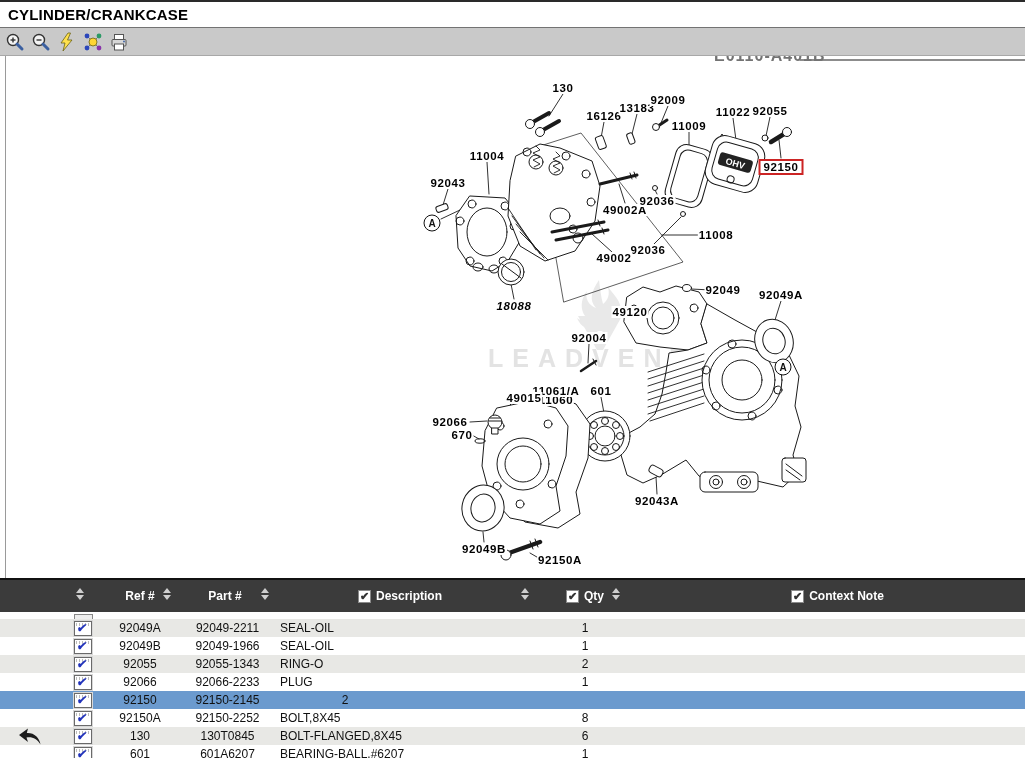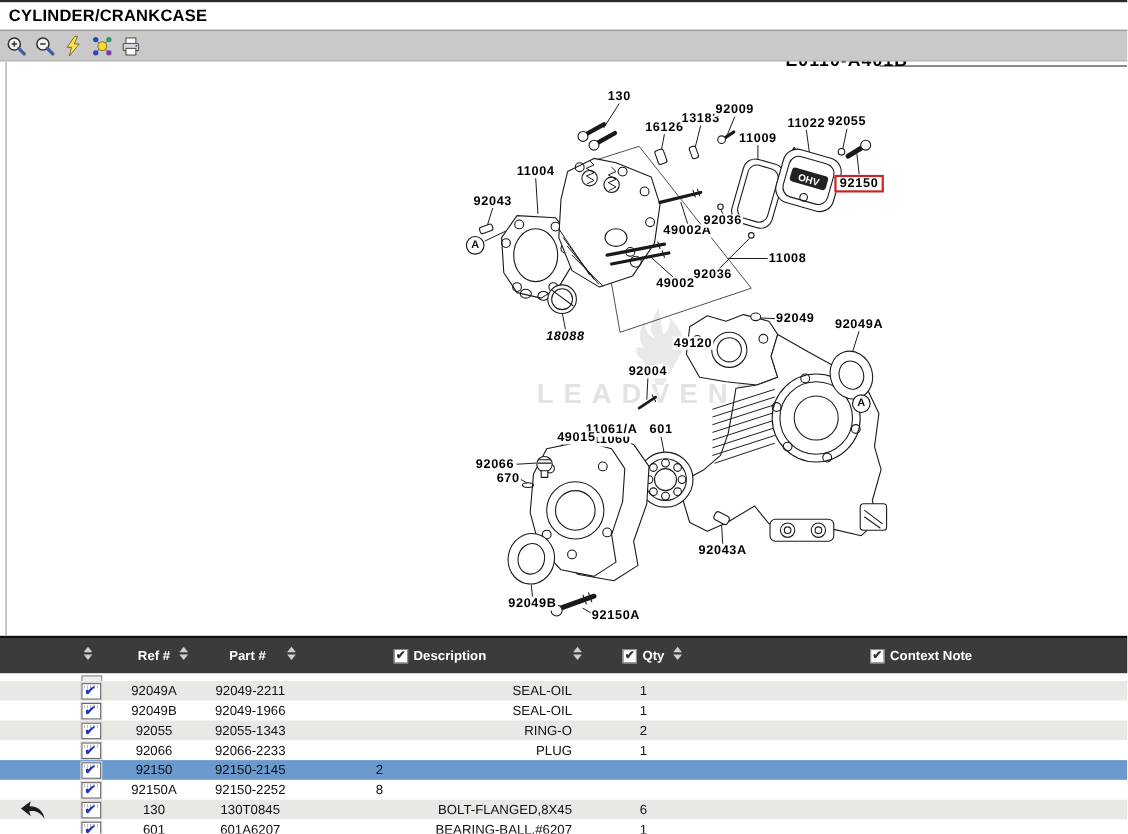--- a/index.html
+++ b/index.html
@@ -17,21 +17,21 @@
   .toolbar { position:absolute; left:0; top:28px; width:1025px; height:28px;
     background:#c9c9c9; border-bottom:1px solid #a8a8a8; display:flex; align-items:center; gap:4px; padding-left:4px; }
   .tbtn { width:22px; height:22px; border:none; background:transparent; display:flex;
     align-items:center; justify-content:center; cursor:pointer; }
 
   
   .canvas { position:absolute; left:0; top:56px; width:1025px; height:522px; background:#fff; overflow:hidden; }
   .vrule { position:absolute; left:5px; top:0; width:1px; height:522px; background:#9a9a9a; }
   .wmtext { position:absolute; left:488px; top:288px; font-size:25px; font-weight:bold;
     letter-spacing:9px; color:#e3e3e3; z-index:0; }
-  .code { position:absolute; left:714px; top:-9px; font-size:16px; font-weight:bold; color:#000000;
+  .code { position:absolute; left:714px; top:-9px; font-size:16px; font-weight:bold; color:#737373;
     letter-spacing:1px; z-index:3; }
   .art { position:absolute; left:0; top:0; z-index:1; }
   .dlabel { position:absolute; transform:translate(-50%,-50%); font-size:11.5px; font-weight:bold;
     letter-spacing:.6px; color:#000; background:#fff; padding:0 1px; z-index:2; white-space:nowrap; cursor:pointer; }
   .dlabel.hl { border:2px solid #cc2424; padding:0 3px; }
   .marker { position:absolute; transform:translate(-50%,-50%); width:17px; height:17px; border:1.4px solid #111;
     border-radius:50%; background:#fff; font-size:10px; font-weight:bold; color:#111;
     display:flex; align-items:center; justify-content:center; z-index:2; }
 
   
@@ -54,21 +54,21 @@
   .tbody { position:absolute; left:0; top:619px; width:1025px; height:139px; overflow:hidden; z-index:4; }
   .trow { position:relative; width:1025px; height:18px; display:flex; align-items:center;
     font-size:12px; color:#101010; cursor:pointer; }
   .trow.shade { background:#e8e8e5; }
   .trow.plain { background:#ffffff; }
   .trow.sel { background:#6b9ace; }
   .c-arrow { width:60px; display:flex; justify-content:center; align-items:center; }
   .c-icon  { width:45px; display:flex; justify-content:center; align-items:center; }
   .c-ref   { width:70px; text-align:center; }
   .c-part  { width:105px; text-align:center; }
-  .c-desc  { width:240px; text-align:right; }
+  .c-desc  { width:240px; text-align:left; }
   .c-qty   { width:130px; text-align:center; }
   .c-note  { flex:1; text-align:center; }
   .chk-doc { position:relative; width:18px; height:15px; background:#fff; border:1px solid #6a6a6a;
     display:flex; align-items:center; justify-content:center; box-shadow:0 0 0 1px #d8d8d8; cursor:pointer; }
   .chk-doc::before { content:""; position:absolute; left:1px; right:1px; top:1px; height:3px;
     background:repeating-linear-gradient(90deg,#bbb 0 1px,#fff 1px 3px); }
   .chk-doc b { color:#2233bb; font-size:12px; line-height:10px; transform:skewX(-8deg); }
 </style>
 </head>
 <body>
@@ -486,20 +486,21 @@
       </div>
       <div class="trow plain">
         <span class="c-arrow"></span>
         <span class="c-icon">
           <span class="chk-doc">
             <b>✔</b>
           </span>
         </span>
         <span class="c-ref">92150A</span>
         <span class="c-part">92150-2252</span>
+        <span class="c-desc">BOLT,8X45</span>
         <span class="c-qty">8</span>
         <span class="c-note"></span>
       </div>
       <div class="trow shade">
         <span class="c-arrow">
           <svg width="26" height="17" viewBox="0 0 26 17">
             <path d="M2,7 L11,0.5 L9.8,5 C17,4.5 22.5,9.5 23.5,16.5 C20,10.5 15,8.5 9.5,9.5 L11,14 Z" fill="#1c1c1c"></path>
           </svg>
         </span>
         <span class="c-icon">

